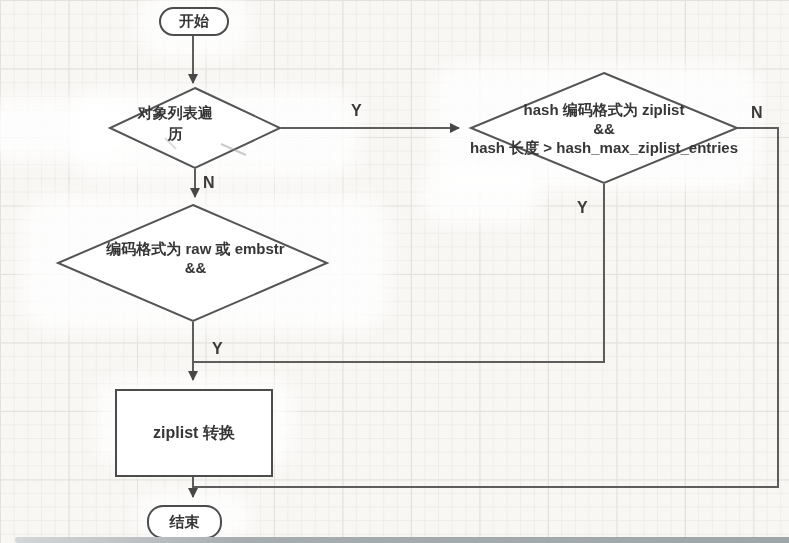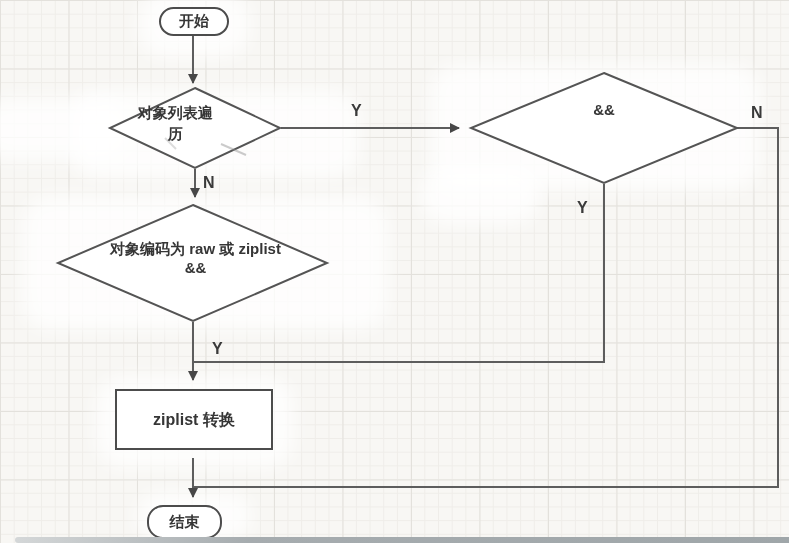--- a/index.html
+++ b/index.html
@@ -65,38 +65,40 @@
     <polygon points="193,205 327,263 193,321 58,263" fill="#ffffff" stroke="#545454" stroke-width="2"></polygon>
 
     <path d="M221 144 L246 155" stroke="#8d8d8d" stroke-width="2" opacity="0.45"></path>
     <path d="M165 138 L176 149" stroke="#9a9a9a" stroke-width="2" opacity="0.35"></path>
   </svg>
 
   <div class="node capsule" style="left:159px;top:7px;width:70px;height:29px;">
     <span>开始</span>
   </div>
 
-  <div class="node" style="left:115px;top:389px;width:158px;height:61px;border-width:2.5px;">
+  <div class="node" style="left:115px;top:389px;width:158px;height:88px;border-width:2.5px;">
     <div class="center proc-text">
       <div>ziplist 转换</div>
     </div>
   </div>
 
   <div class="node capsule" style="left:147px;top:505px;width:75px;height:34px;border-width:2.5px;">
     <span>结束</span>
   </div>
 
   <div class="label" style="left:134px;top:102px;width:5.5em;font-size:15px;line-height:21px;text-align:center;">对象列表遍历</div>
 
   <div class="label center" style="left:437px;top:100px;width:334px;font-size:15px;">
+    <div>hash 编码格式为 ziplist</div>
     <div>&amp;&amp;</div>
+    <div>hash 长度 &gt; hash_max_ziplist_entries</div>
   </div>
 
   <div class="label center" style="left:23px;top:239px;width:345px;font-size:15px;">
-    <div>对象编码为 raw 或 ziplist</div>
+    <div>编码格式为 raw 或 embstr</div>
     <div>&amp;&amp;</div>
   </div>
 
   <span class="edge-label" style="left:351px;top:102px;">Y</span>
   <span class="edge-label" style="left:203px;top:174px;">N</span>
   <span class="edge-label" style="left:751px;top:104px;">N</span>
   <span class="edge-label" style="left:577px;top:199px;">Y</span>
   <span class="edge-label" style="left:212px;top:340px;">Y</span>
 
   <div id="bottom-bar"></div>

